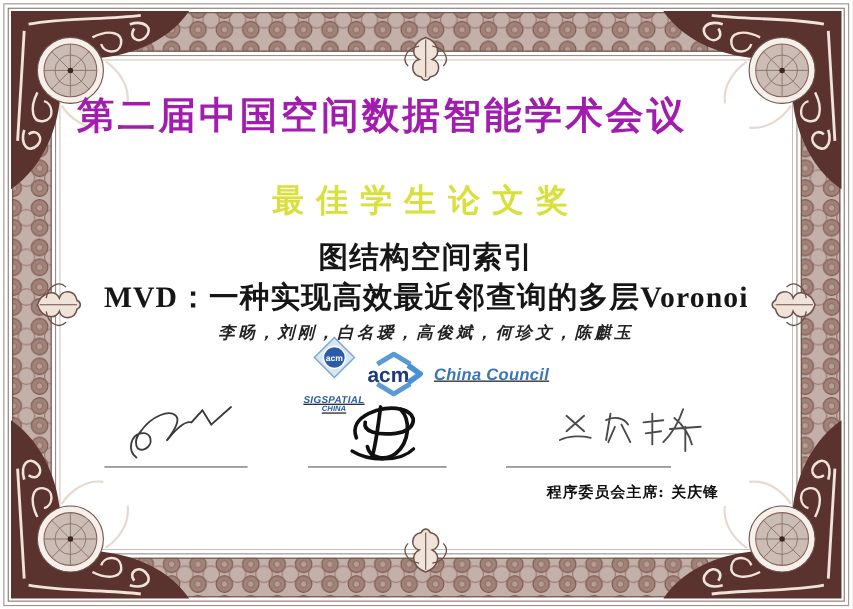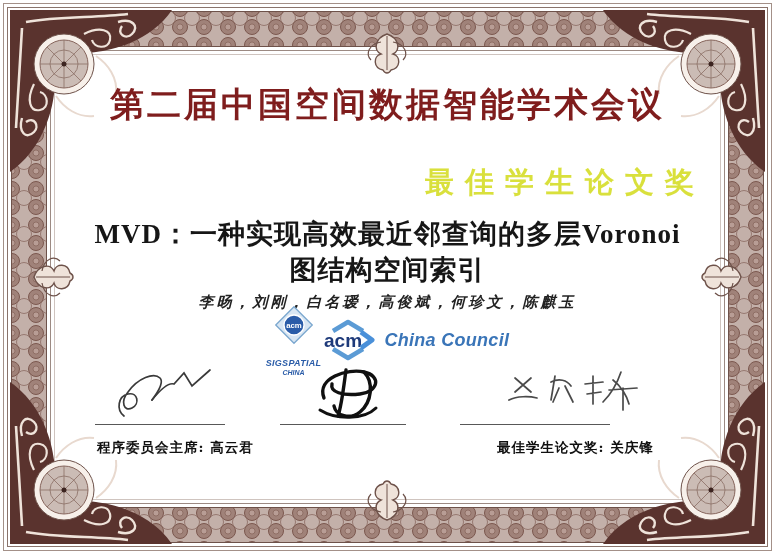--- a/index.html
+++ b/index.html
@@ -4,48 +4,48 @@
 <style>
   html,body{margin:0;padding:0;background:#e8e8e8;}
   .canvas{
     position:relative;width:775px;height:554px;background:#ffffff;
     overflow:hidden;font-family:"Liberation Sans",sans-serif;
   }
   .frame-svg{position:absolute;left:0;top:0;width:775px;height:554px;z-index:0;}
   .content{position:absolute;left:0;top:0;width:775px;height:554px;z-index:1;}
 
   .conf-title{
-    position:absolute;top:82px;left:70px;width:635px;text-align:center;
+    position:absolute;top:82px;left:70px;width:635px;text-align:left;
     font-family:"DejaVu Serif",serif;font-weight:700;font-size:34px;
-    letter-spacing:3px;color:#7f1d1d;white-space:nowrap;
+    letter-spacing:3px;color:#a21caf;white-space:nowrap;
   }
   .award-name{
-    position:absolute;top:163px;left:70px;width:635px;text-align:right;
+    position:absolute;top:163px;left:70px;width:635px;text-align:center;
     font-family:"DejaVu Serif",serif;font-weight:700;font-size:29px;
     letter-spacing:11px;color:#d9e03c;white-space:nowrap;
   }
   .paper-title{
     position:absolute;top:216px;left:60px;width:655px;text-align:center;
     font-family:"Liberation Serif",serif;font-weight:700;font-size:27px;
     line-height:36px;color:#161616;letter-spacing:1px;
   }
   .authors{
     position:absolute;top:293px;left:70px;width:635px;text-align:center;
     font-family:Liberation Mono, monospace;font-style:italic;font-weight:600;
     font-size:15px;letter-spacing:3px;color:#222;white-space:nowrap;
   }
   .logos-row{
     position:absolute;top:316px;left:70px;width:635px;height:48px;
-    display:flex;align-items:center;justify-content:center;
+    display:flex;align-items:center;justify-content:center;text-decoration:underline;
   }
   .logo-sig{display:flex;flex-direction:column;align-items:center;line-height:1;}
   .logo-sig .l1{font-size:9px;font-weight:700;font-style:italic;color:#2a5ca8;letter-spacing:.3px;margin-top:14px;}
   .logo-sig .l2{font-size:7px;font-weight:700;font-style:italic;color:#2a5ca8;margin-top:1px;}
   .logo-acm{display:flex;align-items:center;gap:7px;}
-  .logo-acm .cc{font-size:18px;font-style:italic;font-weight:600;color:#3a75b8;letter-spacing:.3px;}
+  .logo-acm .cc{font-size:15px;font-style:italic;font-weight:600;color:#3a75b8;letter-spacing:.3px;}
 
   .sig{position:absolute;}
   .sig-line{position:absolute;top:424px;border-top:1.5px solid #585858;}
   .sig-label{
     position:absolute;top:439px;font-family:"DejaVu Serif",serif;
     font-weight:700;font-size:13.5px;letter-spacing:1px;color:#101010;white-space:nowrap;
   }
 </style>
 </head>
 <body>
@@ -113,22 +113,22 @@
     <use href="#sideOrn" transform="translate(735,277) rotate(90)"></use>
   </svg>
 
   <div class="content">
 
     <div class="conf-title">第二届中国空间数据智能学术会议</div>
 
     <div class="award-name">最佳学生论文奖</div>
 
     <div class="paper-title">
+      <div>图结构空间索引</div>
       <div>MVD：一种实现高效最近邻查询的多层Voronoi</div>
-      <div>图结构空间索引</div>
     </div>
 
     <div class="authors">李旸，刘刚，白名瑷，高俊斌，何珍文，陈麒玉</div>
 
     <div class="logos-row">
       <div class="logo-sig">
         <svg width="40" height="40" viewBox="0 0 46 46">
           <polygon points="23,2 44,23 23,44 2,23" fill="#d8e6f3" stroke="#7aa7cf" stroke-width="1.5"></polygon>
           <circle cx="23" cy="23" r="11.5" fill="#2a5ca8" stroke="#ffffff" stroke-width="1.5"></circle>
           <text x="23" y="27" text-anchor="middle" font-size="9" font-weight="bold" fill="#ffffff" font-family="Liberation Sans, sans-serif">acm</text>
@@ -164,16 +164,15 @@
       <path d="M10,24 L26,10 M10,10 L26,24 M4,32 C12,28 24,28 32,30" stroke="#4a4a4a" stroke-width="1.7" fill="none" stroke-linecap="round"></path>
       <path d="M50,8 L46,32 M46,14 C54,10 62,12 66,18 M54,20 L48,34 M60,18 L68,34" stroke="#4a4a4a" stroke-width="1.7" fill="none" stroke-linecap="round"></path>
       <path d="M88,8 L88,36 M80,16 L98,14 M82,26 L96,24" stroke="#4a4a4a" stroke-width="1.7" fill="none" stroke-linecap="round"></path>
       <path d="M116,4 C112,16 106,26 98,34 M108,12 C116,18 122,28 124,36 M104,22 L132,20 M118,20 L118,42" stroke="#4a4a4a" stroke-width="1.7" fill="none" stroke-linecap="round"></path>
     </svg>
 
     <div class="sig-line" style="left:95px;width:130px;"></div>
     <div class="sig-line" style="left:280px;width:126px;"></div>
     <div class="sig-line" style="left:460px;width:150px;"></div>
 
-    <div class="sig-label" style="left:97px;">程序委员会主席: 高云君</div>
-    <div class="sig-label" style="left:497px;">最佳学生论文奖: 关庆锋</div>
+    <div class="sig-label" style="left:497px;">程序委员会主席: 关庆锋</div>
   </div>
 </div>
 
 </body></html>

